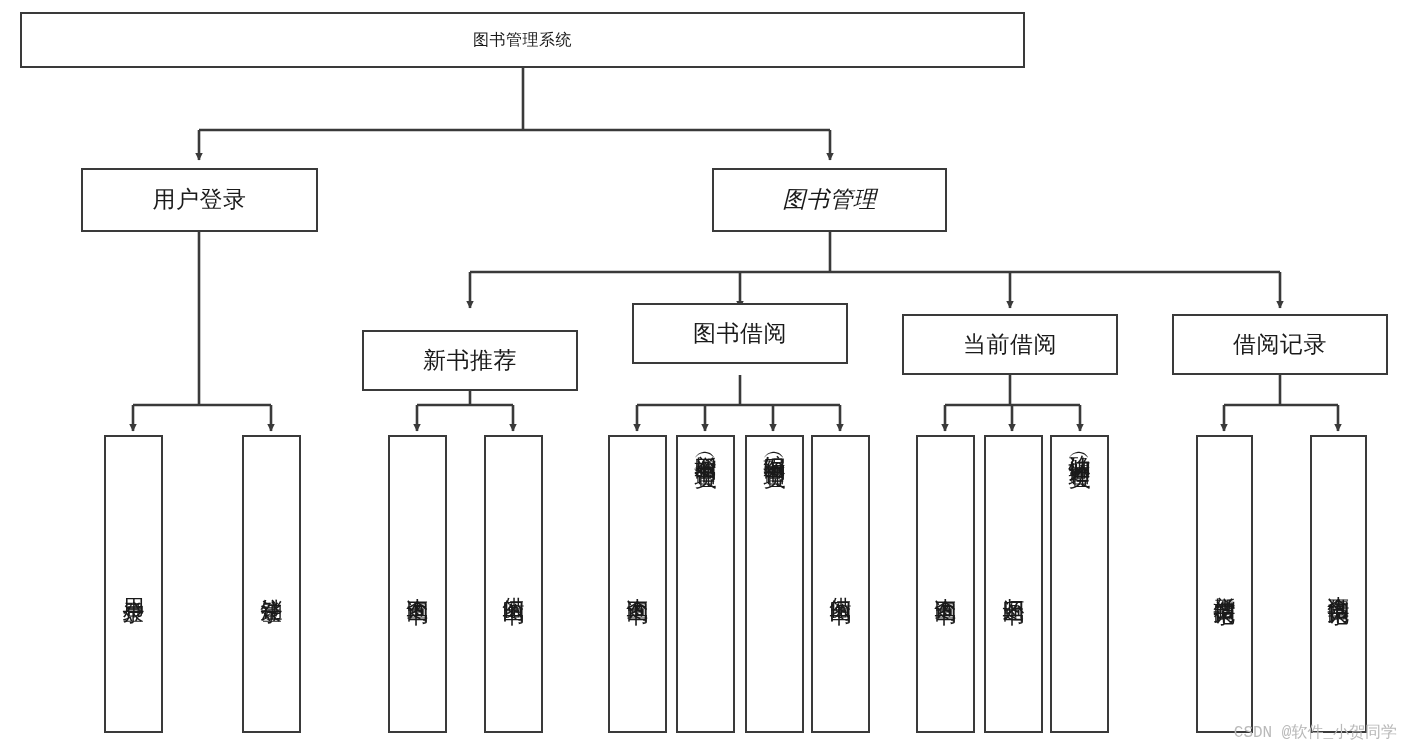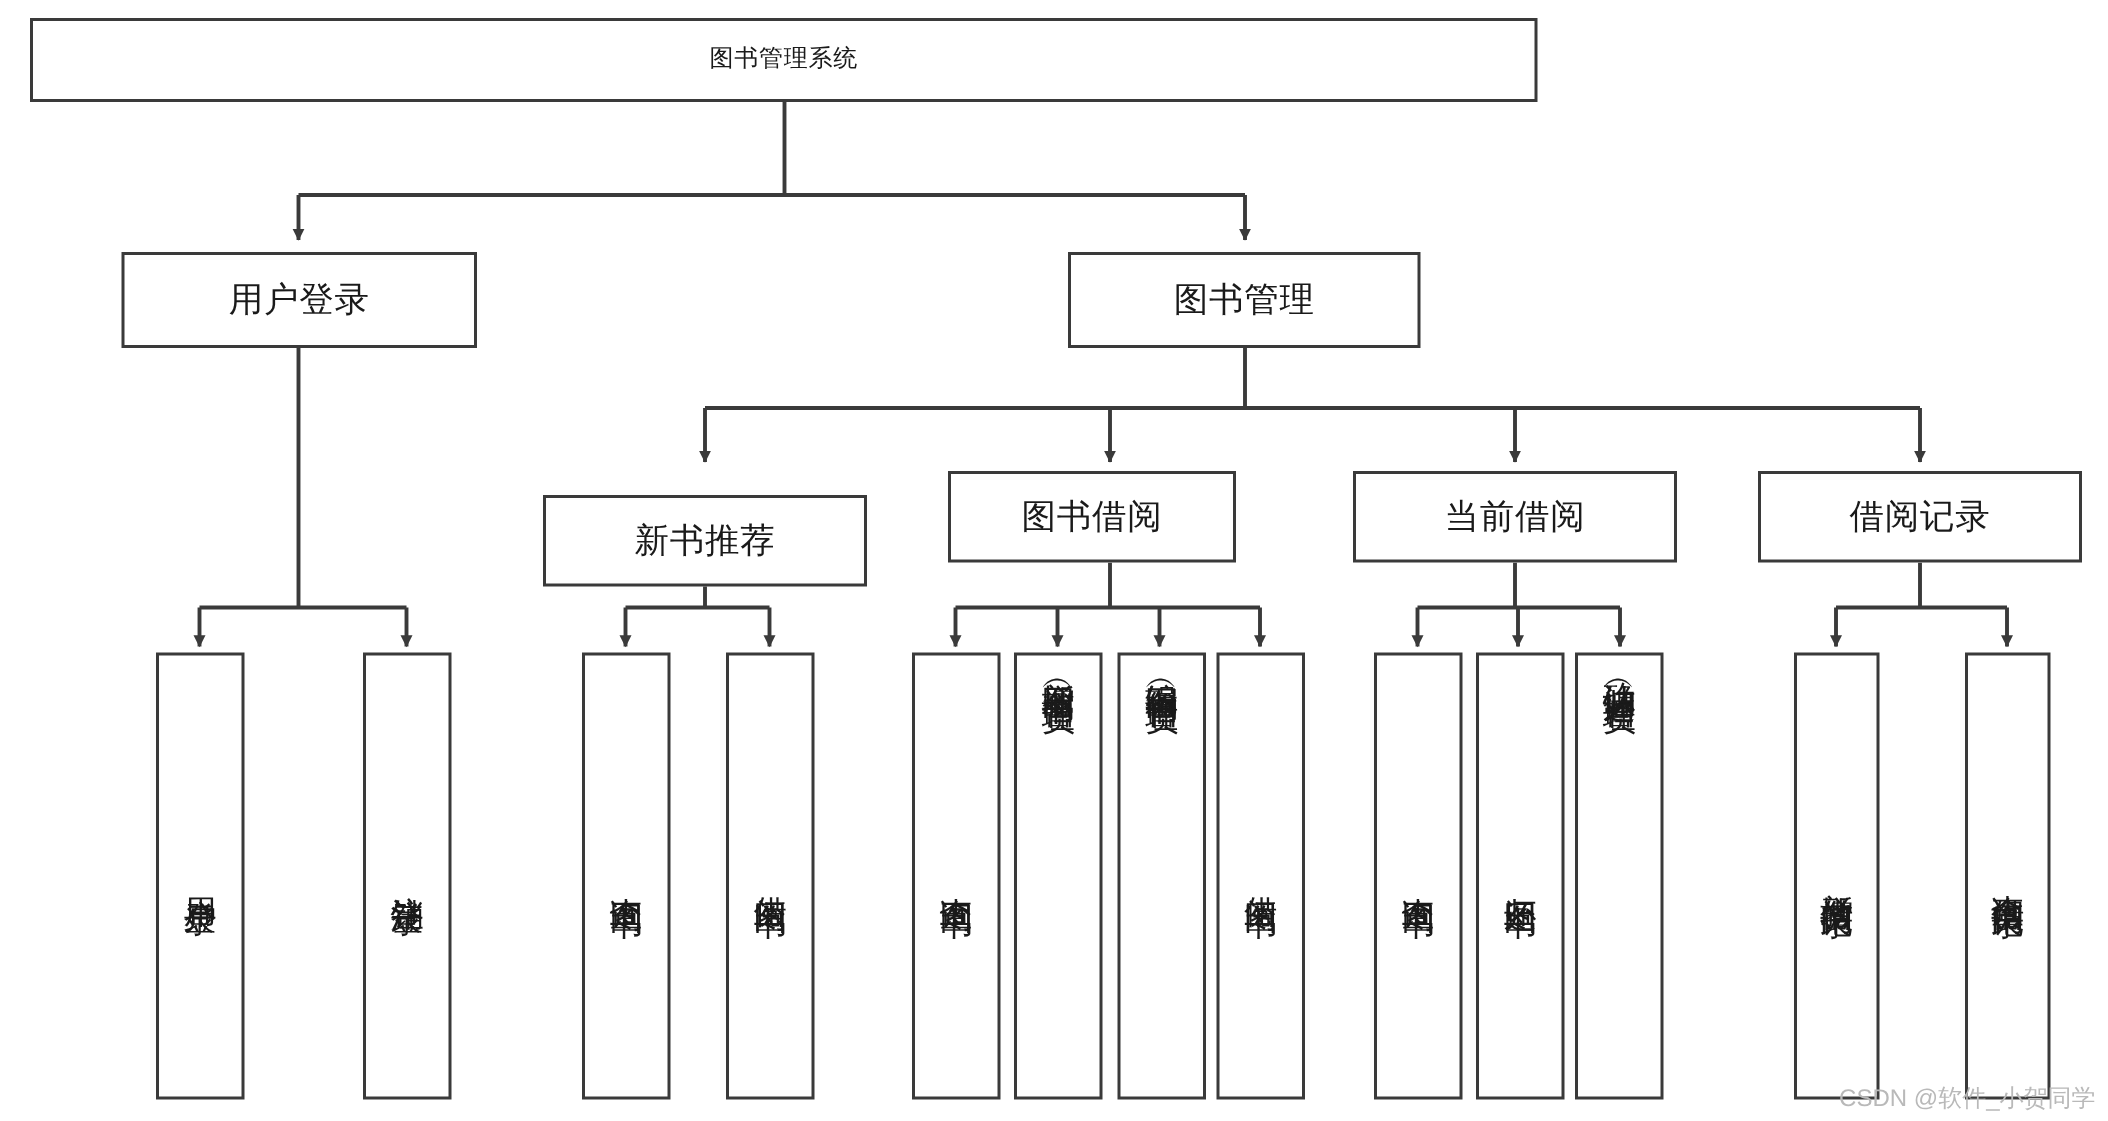--- a/index.html
+++ b/index.html
@@ -61,21 +61,21 @@
     align-items: center;
   }
   #watermark {
     position: absolute;
     right: 8px;
     bottom: 4px;
     font-size: 16px;
     color: #b9b9b9;
     z-index: 5;
     white-space: nowrap;
-    font-family: Liberation Sans, sans-serif;
+    font-family: Liberation Mono, monospace;
   }
 </style>
 </head>
 <body>
 
 <div id="diagram-root">
 
   <svg id="edge-layer" viewBox="0 0 1405 747" xmlns="http://www.w3.org/2000/svg">
     <defs>
       <marker id="arrowhead" markerWidth="9" markerHeight="9" refX="7.5" refY="4" orient="auto" markerUnits="userSpaceOnUse">
@@ -126,28 +126,28 @@
     </g>
   </svg>
 
   <div class="node root horizontal" style="left:20px; top:12px; width:1005px; height:56px;">
     <span class="label">图书管理系统</span>
   </div>
 
   <div class="node horizontal" style="left:81px; top:168px; width:237px; height:64px;">
     <span class="label">用户登录</span>
   </div>
-  <div class="node horizontal" style="left:712px; top:168px; width:235px; height:64px;">
+  <div class="node horizontal" style="left:712px; top:168px; width:235px; height:64px;font-style:italic;">
     <span class="label">图书管理</span>
   </div>
 
   <div class="node horizontal" style="left:362px; top:314px; width:216px; height:61px;margin-top:16px;">
     <span class="label">新书推荐</span>
   </div>
-  <div class="node horizontal" style="left:632px; top:314px; width:192px; height:61px;">
+  <div class="node horizontal" style="left:632px; top:303px; width:216px; height:61px;">
     <span class="label">图书借阅</span>
   </div>
   <div class="node horizontal" style="left:902px; top:314px; width:216px; height:61px;">
     <span class="label">当前借阅</span>
   </div>
   <div class="node horizontal" style="left:1172px; top:314px; width:216px; height:61px;">
     <span class="label">借阅记录</span>
   </div>
 
   <div class="node vertical v-center" style="left:104px; top:435px; width:59px; height:298px;">

